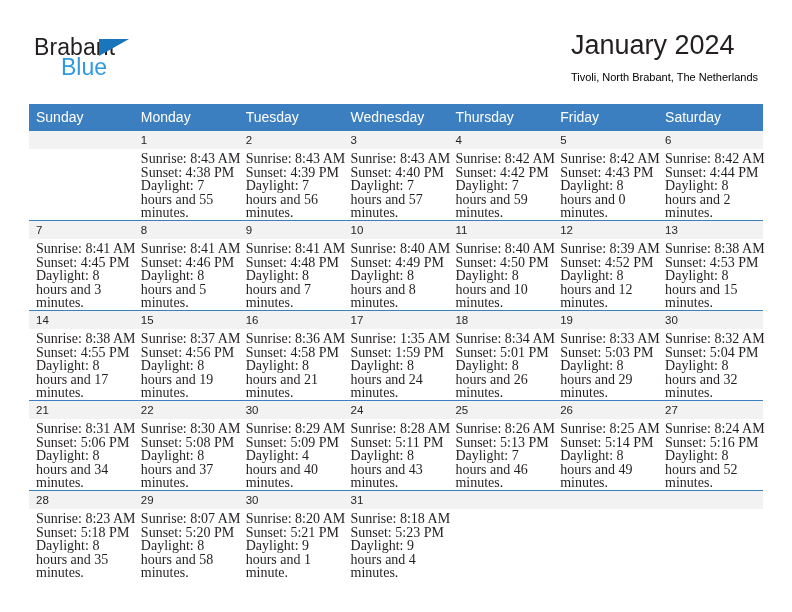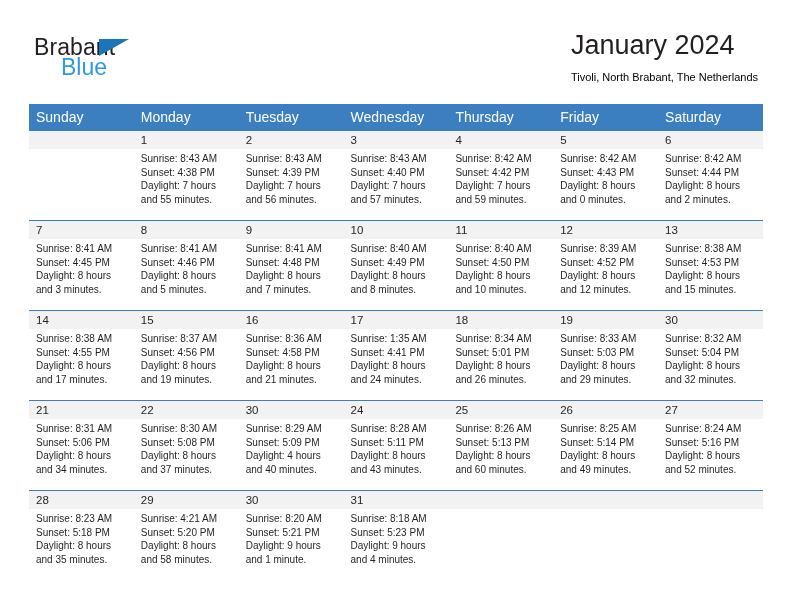--- a/index.html
+++ b/index.html
@@ -129,23 +129,24 @@
     box-sizing: border-box;
     font-size: 11.5px;
     color: #231f20;
     line-height: 15px;
   }
   .cell.empty .daynum-band {
     background: #f2f2f2;
   }
   .info {
     padding: 3px 4px 0 7px;
-    font-size: 10px;
+    font-size: 14px;
     line-height: 13.6px;
     color: #231f20;
+    font-family: Liberation Serif, serif;
   }
   .info div {
     white-space: nowrap;
   }
   .info .daylight {
     white-space: normal;
   }
 </style>
 </head>
 <body>
@@ -348,21 +349,21 @@
                 <div>Sunset: 4:58 PM</div>
                 <div class="daylight">Daylight: 8 hours and 21 minutes.</div>
               </div>
             </div>
           </td>
           <td>
             <div class="cell">
               <div class="daynum-band">17</div>
               <div class="info">
                 <div>Sunrise: 1:35 AM</div>
-                <div>Sunset: 4:41 PM</div>
+                <div>Sunset: 1:59 PM</div>
                 <div class="daylight">Daylight: 8 hours and 24 minutes.</div>
               </div>
             </div>
           </td>
           <td>
             <div class="cell">
               <div class="daynum-band">18</div>
               <div class="info">
                 <div>Sunrise: 8:34 AM</div>
                 <div>Sunset: 5:01 PM</div>
@@ -431,21 +432,21 @@
                 <div class="daylight">Daylight: 8 hours and 43 minutes.</div>
               </div>
             </div>
           </td>
           <td>
             <div class="cell">
               <div class="daynum-band">25</div>
               <div class="info">
                 <div>Sunrise: 8:26 AM</div>
                 <div>Sunset: 5:13 PM</div>
-                <div class="daylight">Daylight: 8 hours and 60 minutes.</div>
+                <div class="daylight">Daylight: 7 hours and 46 minutes.</div>
               </div>
             </div>
           </td>
           <td>
             <div class="cell">
               <div class="daynum-band">26</div>
               <div class="info">
                 <div>Sunrise: 8:25 AM</div>
                 <div>Sunset: 5:14 PM</div>
                 <div class="daylight">Daylight: 8 hours and 49 minutes.</div>
@@ -471,21 +472,21 @@
                 <div>Sunrise: 8:23 AM</div>
                 <div>Sunset: 5:18 PM</div>
                 <div class="daylight">Daylight: 8 hours and 35 minutes.</div>
               </div>
             </div>
           </td>
           <td>
             <div class="cell">
               <div class="daynum-band">29</div>
               <div class="info">
-                <div>Sunrise: 4:21 AM</div>
+                <div>Sunrise: 8:07 AM</div>
                 <div>Sunset: 5:20 PM</div>
                 <div class="daylight">Daylight: 8 hours and 58 minutes.</div>
               </div>
             </div>
           </td>
           <td>
             <div class="cell">
               <div class="daynum-band">30</div>
               <div class="info">
                 <div>Sunrise: 8:20 AM</div>

